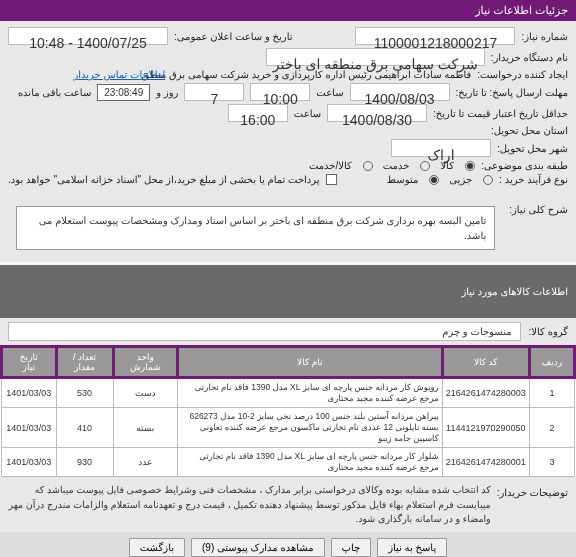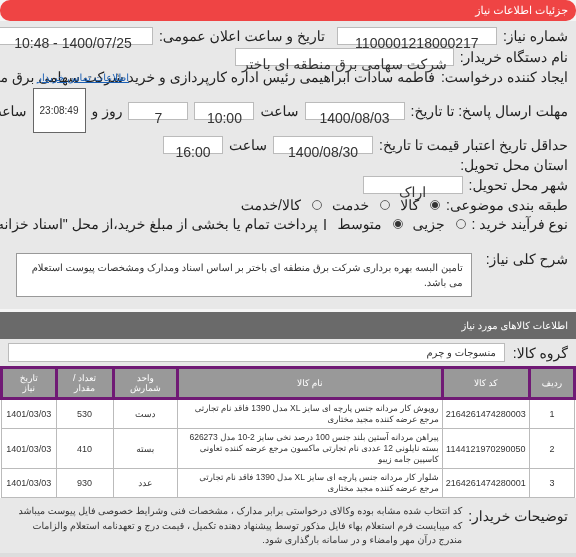--- a/index.html
+++ b/index.html
@@ -5,38 +5,37 @@
 * { box-sizing: border-box; margin: 0; padding: 0; }
 body {
   font-family: Tahoma, Arial, sans-serif;
   font-size: 10px;
   background: #f5f5f5;
   color: #333;
   width: 576px;
   direction: rtl;
 }
 .header-bar {
-  background: #ef4444;
+  background: #701a75;
   color: #fff;
   padding: 4px 8px;
   font-size: 11px;
-  border-radius: 10px;
 }
 .form-area {
   background: #e8e8e8;
   padding: 6px 8px;
 }
 .row {
   display: flex;
   align-items: center;
   margin-bottom: 3px;
   gap: 6px;
 }
 .label {
-  font-size: 14px;
+  font-size: 10px;
   color: #222;
   white-space: nowrap;
 }
 .field {
   background: #fff;
   border: 1px solid #bbb;
   padding: 8px 6px;
   font-size: 14px;
   min-width: 100px;
   display: inline-block;
@@ -83,21 +82,21 @@
 .checkbox {
   width: 11px;
   height: 11px;
   border: 1px solid #666;
   background: #fff;
   display: inline-block;
 }
 .section-header {
   background: #6a6a6a;
   color: #fff;
-  padding: 8px 8px;
+  padding: 21px 8px;
   font-size: 10px;
   margin-top: 2px;
 }
 .desc-box {
   background: #fff;
   border: 1px solid #999;
   padding: 6px 8px;
   margin: 4px 8px;
   font-size: 10px;
   line-height: 1.5;
@@ -158,21 +157,21 @@
   padding: 3px 10px;
   font-size: 10px;
   font-family: inherit;
   cursor: pointer;
   border-radius: 1px;
 }
 .flex-spacer { flex: 1; }
 .countdown {
   background: #fff;
   border: 1px solid #666;
-  padding: 16px 6px;
+  padding: 2px 6px;
   font-size: 10px;
   display: inline-block;
 }
 </style>
 </head>
 <body>
 
 <div class="header-bar">
   <span>جزئیات اطلاعات نیاز</span>
 </div>

